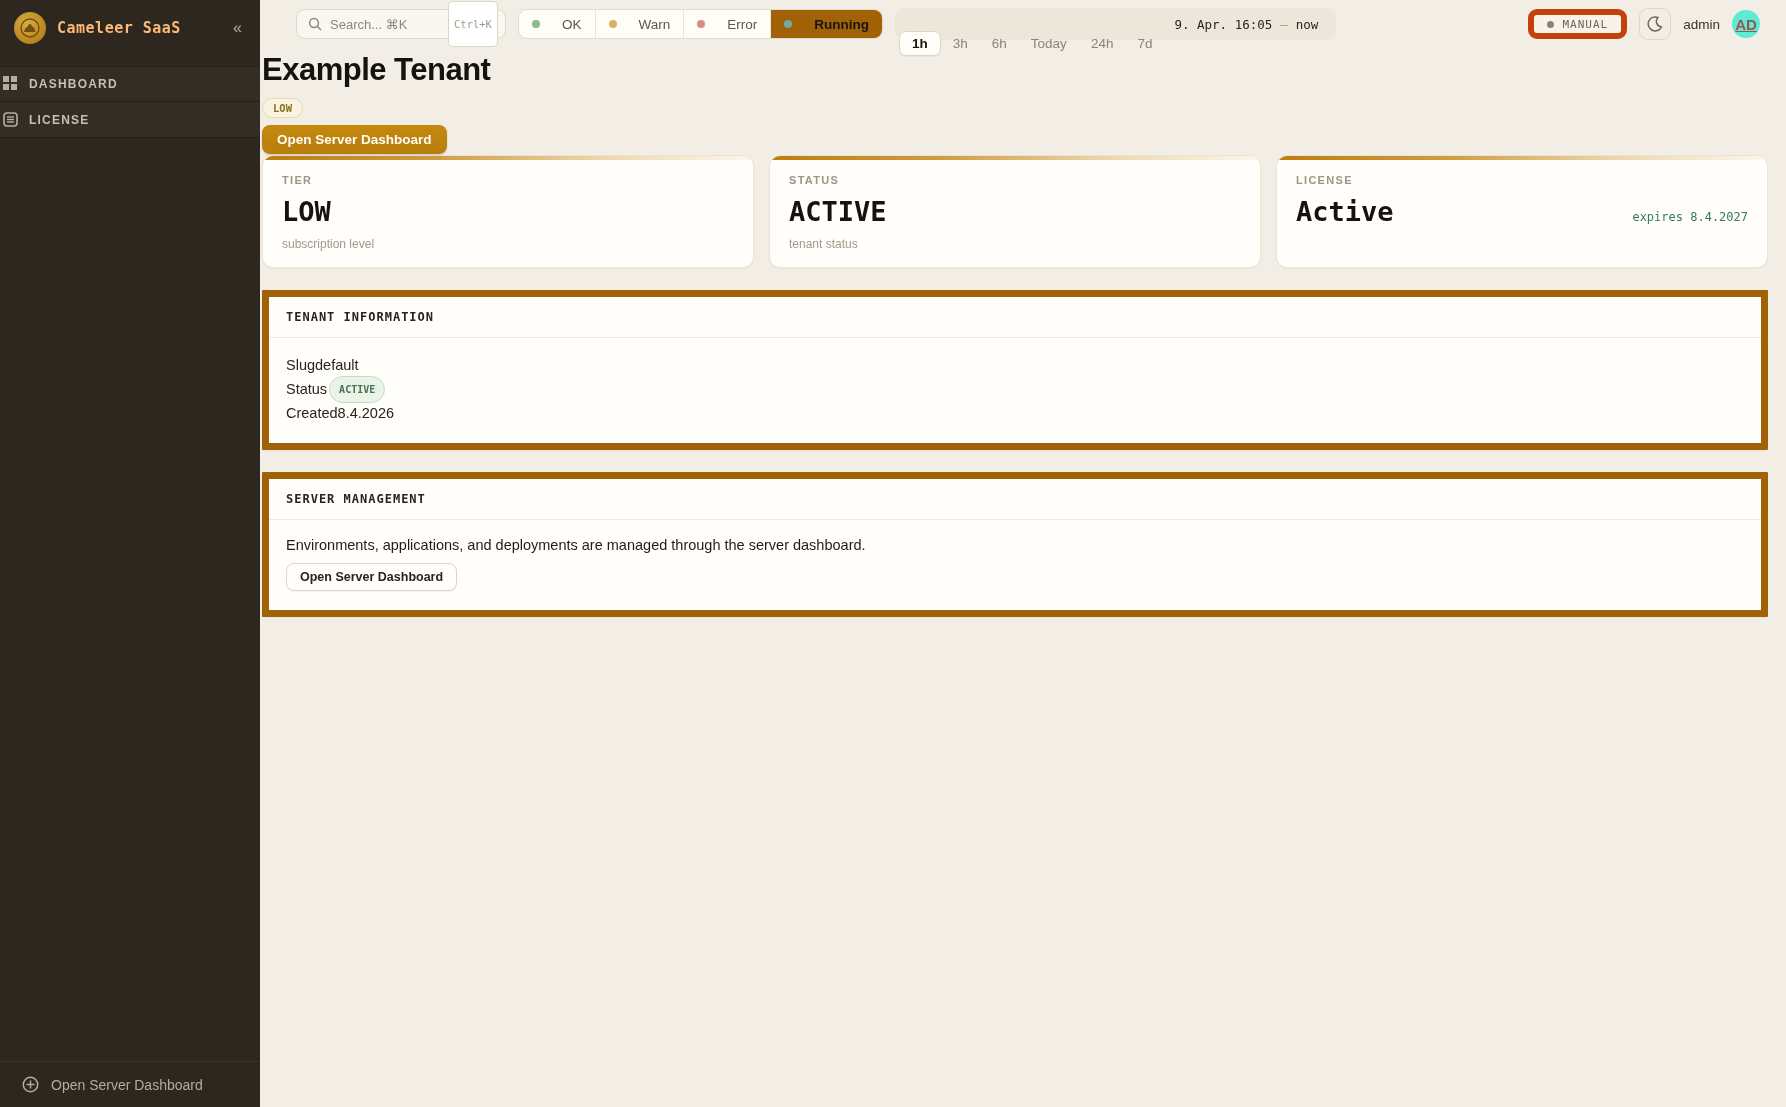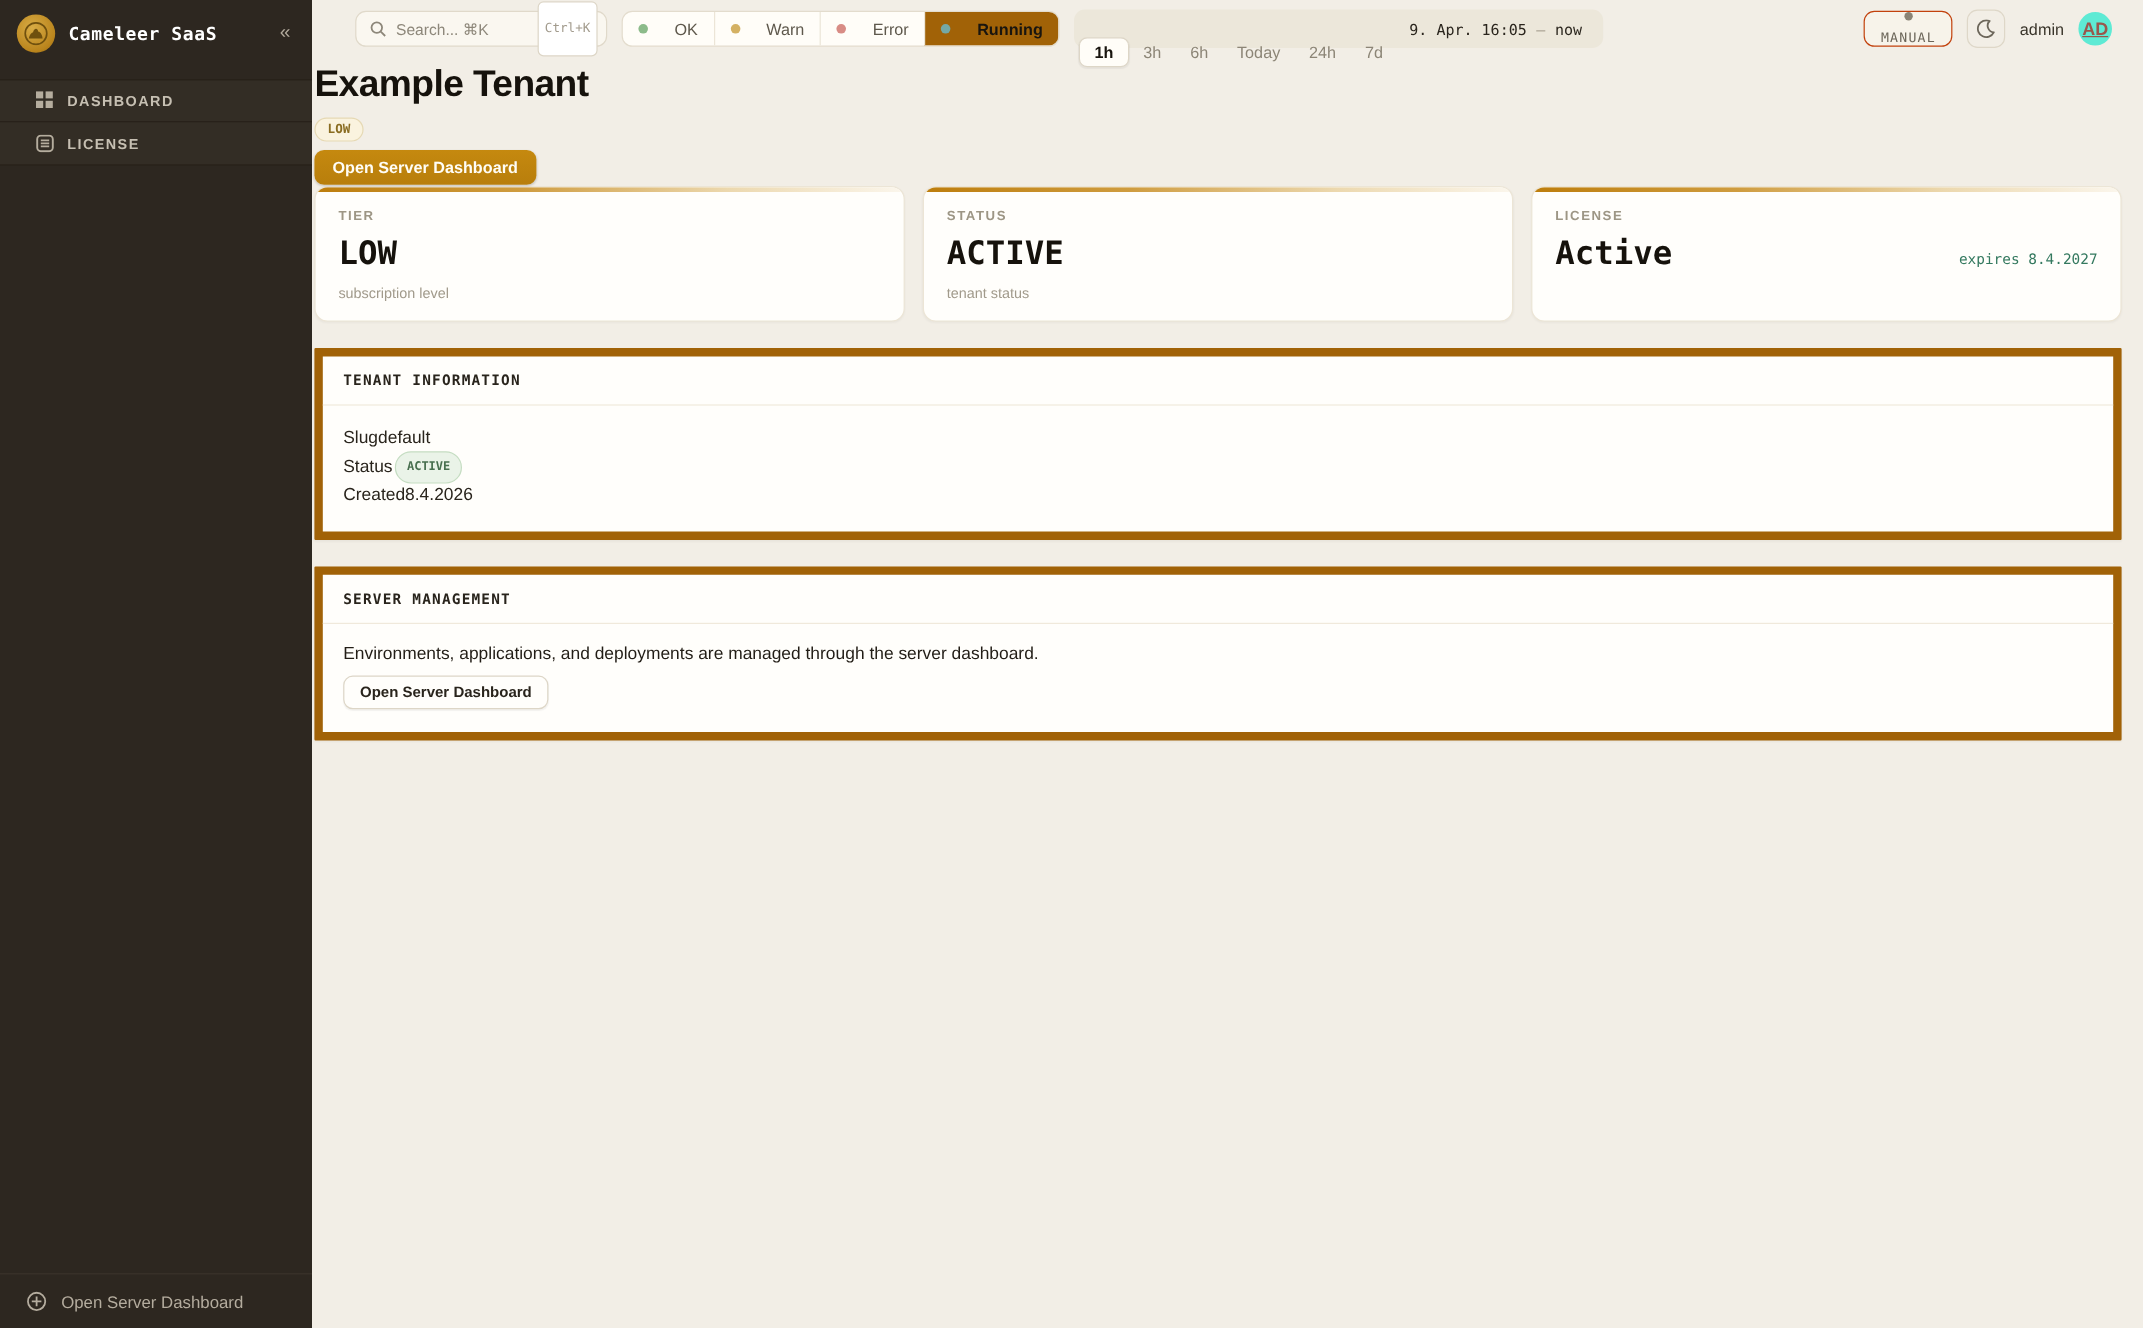--- a/index.html
+++ b/index.html
@@ -24,30 +24,30 @@
     position:relative;
   }
   .brand-logo {
     width:32px; height:32px; border-radius:50%;
     background:radial-gradient(circle at 40% 35%, #d8ac45, #b9841c 70%, #8f6512);
     display:flex; align-items:center; justify-content:center;
     flex-shrink:0;
   }
   .brand-title {
     font-family:"DejaVu Sans Mono", monospace;
-    font-weight:bold; font-size:15px; color:#ffffff; letter-spacing:.5px;
+    font-weight:bold; font-size:15px; color:#fdba74; letter-spacing:.5px;
   }
   .collapse-btn {
     margin-left:auto; color:#b3ab9d; font-size:16px; cursor:pointer;
     padding:2px 4px;
   }
   .nav { display:flex; flex-direction:column; margin-top:10px; }
   .nav-item {
     display:flex; align-items:center; gap:10px;
-    height:36px; padding:0 30px;
+    height:36px; padding:0 3px;
     background:#332d25;
     border-top:1px solid #262018;
     border-bottom:1px solid #262018;
     cursor:pointer;
   }
   .nav-item + .nav-item { border-top:none; }
   .nav-label {
     font-size:12px; font-weight:bold; letter-spacing:1.2px; color:#c6bfb2;
   }
   .nav-icon { width:16px; height:16px; display:inline-flex; color:#b5ad9e; }
@@ -121,23 +121,23 @@
     padding:0 14px 0 10px;
     font-family:"DejaVu Sans Mono", monospace; font-size:12.5px; color:#2a251d;
     white-space:nowrap;
   }
   .range-sep { color:#a29b8c; }
 
   .topbar-right { margin-left:auto; display:flex; align-items:center; gap:12px; }
   .manual-btn {
     display:flex; align-items:center; gap:8px;
     height:30px; padding:0 13px;
-    background:#f7f3ea; border:1px solid #c2410c; border-radius:9px;
-    font-family:"DejaVu Sans Mono", monospace;
-    font-size:11px; letter-spacing:1px; color:#6c665a; cursor:pointer;flex-direction:column;
+    background:#f7f3ea; border:6px solid #c2410c; border-radius:9px;
+    font-family:"DejaVu Sans Mono", monospace;
+    font-size:11px; letter-spacing:1px; color:#6c665a; cursor:pointer;
   }
   .icon-btn {
     width:32px; height:32px; border:1px solid #ded7c8; border-radius:9px;
     background:transparent; display:flex; align-items:center; justify-content:center;
     cursor:pointer; color:#6c665a;
   }
   .user-name { font-size:13.5px; color:#39342a; }
   .avatar {
     width:28px; height:28px; border-radius:50%;
     background:#5eead4; color:#9a564c;

